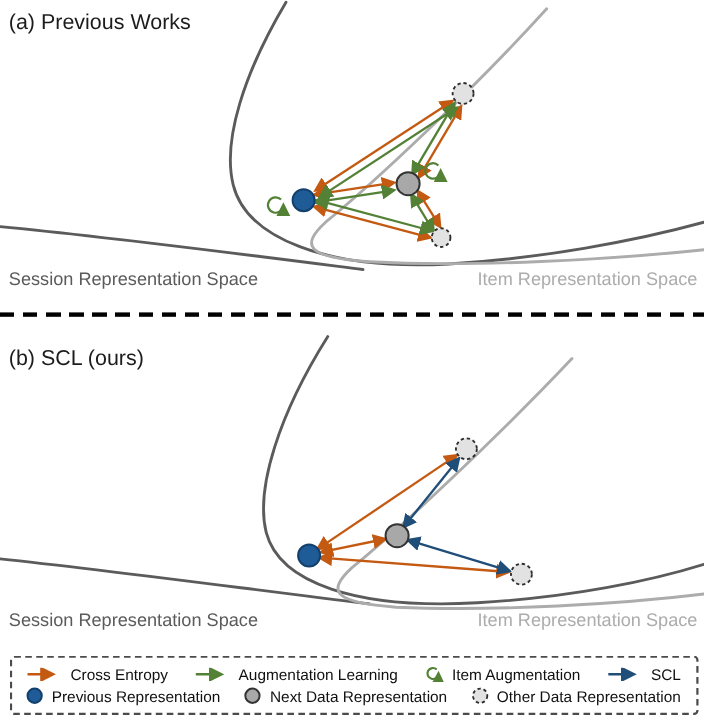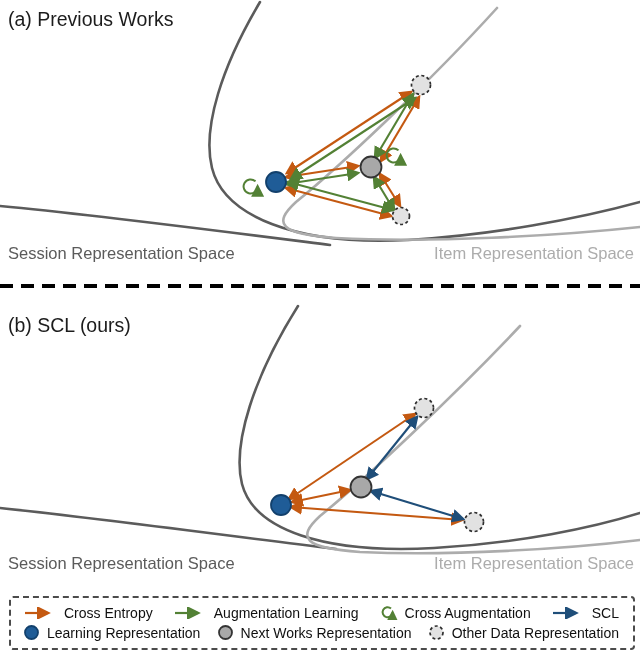--- a/index.html
+++ b/index.html
@@ -140,41 +140,41 @@
       <div class="legend-item">
         <svg width="34" height="12">
           <line x1="2" y1="6" x2="25" y2="6" class="s-cl" stroke-width="2.2" marker-end="url(#head-cl)"></line>
         </svg>
         <span class="legend-label">Augmentation Learning</span>
       </div>
       <div class="legend-item">
         <svg width="19" height="15">
           <path d="M 12,3.6 A 5 5 0 1 0 13.6,7.4" class="loop s-cl" marker-end="url(#head-cl)"></path>
         </svg>
-        <span class="legend-label">Cross Augmentation</span>
+        <span class="legend-label">Item Augmentation</span>
       </div>
       <div class="legend-item">
         <svg width="34" height="12">
           <line x1="2" y1="6" x2="25" y2="6" class="s-scl" stroke-width="2.2" marker-end="url(#head-scl)"></line>
         </svg>
         <span class="legend-label">SCL</span>
       </div>
     </div>
     <div class="legend-row">
       <div class="legend-item">
         <svg width="17" height="17">
           <circle cx="8.5" cy="8.5" r="6.5" class="c-session"></circle>
         </svg>
-        <span class="legend-label">Learning Representation</span>
+        <span class="legend-label">Previous Representation</span>
       </div>
       <div class="legend-item">
         <svg width="17" height="17">
           <circle cx="8.5" cy="8.5" r="6.5" class="c-next"></circle>
         </svg>
-        <span class="legend-label">Next Works Representation</span>
+        <span class="legend-label">Next Data Representation</span>
       </div>
       <div class="legend-item">
         <svg width="17" height="17">
           <circle cx="8.5" cy="8.5" r="6.5" class="c-other"></circle>
         </svg>
         <span class="legend-label">Other Data Representation</span>
       </div>
     </div>
   </div>
 

